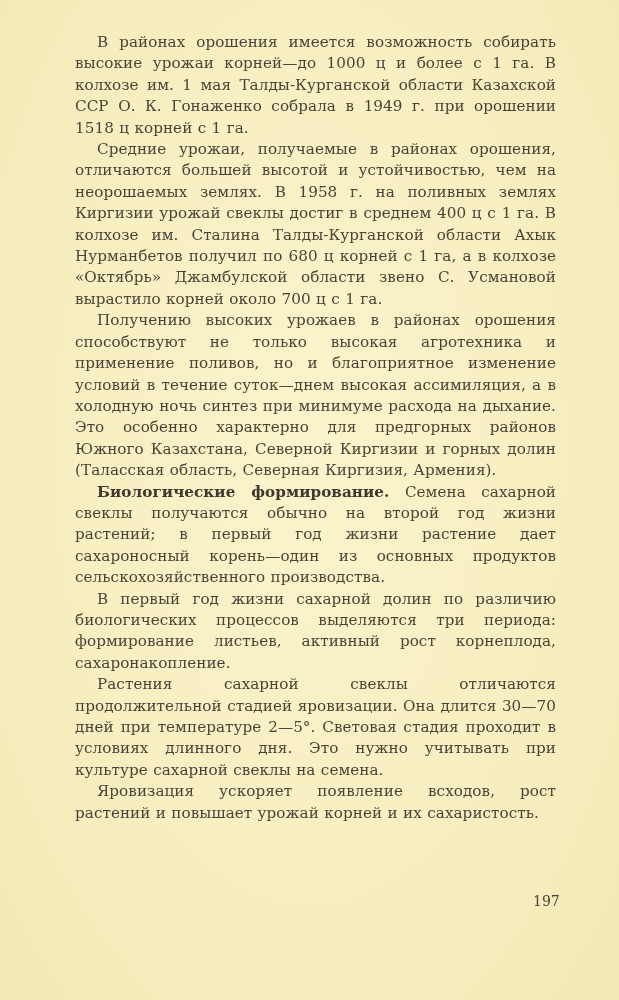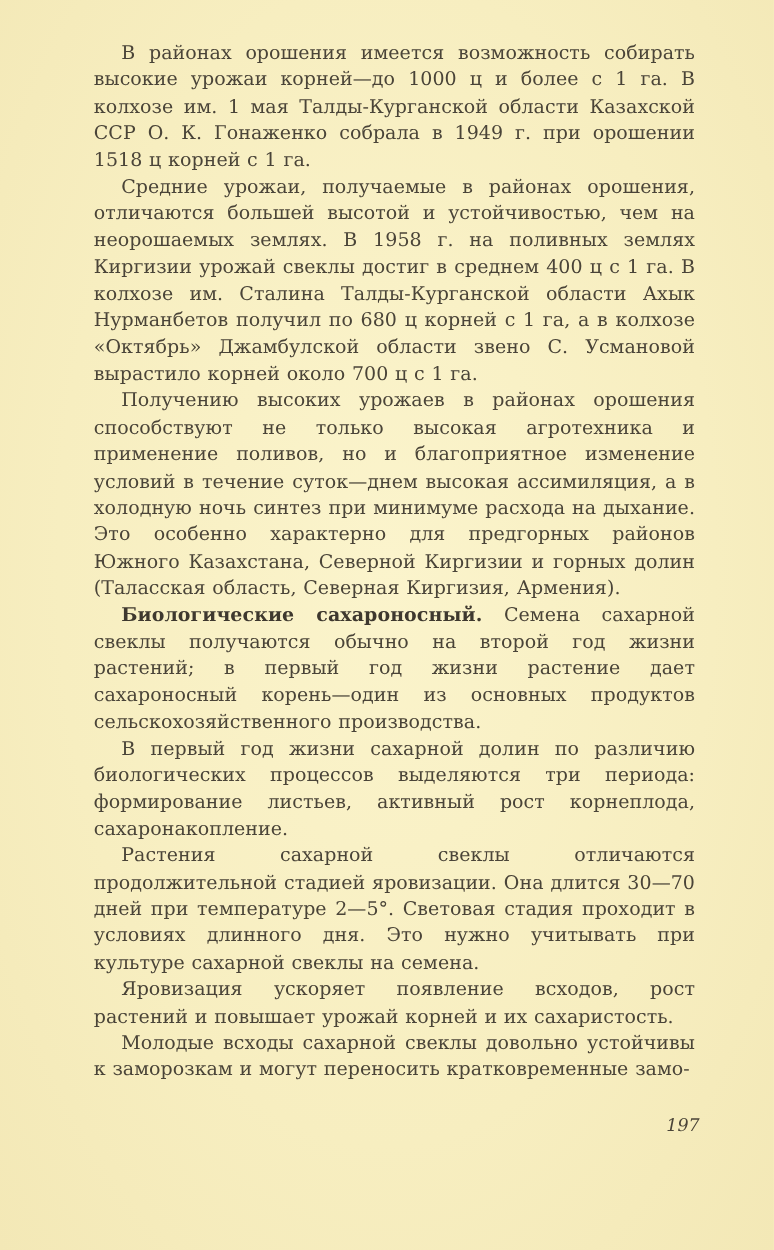--- a/index.html
+++ b/index.html
@@ -36,30 +36,28 @@
       font-weight: bold;
       color: #3e382e;
     }
     .page-number {
       position: absolute;
       left: 533px;
       top: 893px;
       font-size: 14px;
       color: #4a4438;
       font-family: "DejaVu Serif", "Liberation Serif", serif;
-      font-style: italic;
     }
   </style>
 </head>
 <body>
 
 <div class="page">
   <p class="para"><span>В районах орошения имеется возможность собирать высокие урожаи корней—до 1000 ц и более с 1 га. В колхозе им. 1 мая Талды-Курганской области Казахской ССР О. К. Гонаженко собрала в 1949 г. при орошении 1518 ц корней с 1 га.</span></p>
   <p class="para"><span>Средние урожаи, получаемые в районах орошения, отличаются большей высотой и устойчивостью, чем на неорошаемых землях. В 1958 г. на поливных землях Киргизии урожай свеклы достиг в среднем 400 ц с 1 га. В колхозе им. Сталина Талды-Курганской области Ахык Нурманбетов получил по 680 ц корней с 1 га, а в колхозе «Октябрь» Джамбулской области звено С. Усмановой вырастило корней около 700 ц с 1 га.</span></p>
   <p class="para"><span>Получению высоких урожаев в районах орошения способствуют не только высокая агротехника и применение поливов, но и благоприятное изменение условий в течение суток—днем высокая ассимиляция, а в холодную ночь синтез при минимуме расхода на дыхание. Это особенно характерно для предгорных районов Южного Казахстана, Северной Киргизии и горных долин (Таласская область, Северная Киргизия, Армения).</span></p>
-  <p class="para"><span class="bold">Биологические сахароносный.</span><span> Семена сахарной свеклы получаются обычно на второй год жизни растений; в первый год жизни растение дает сахароносный корень—один из основных продуктов сельскохозяйственного производства.</span></p>
+  <p class="para"><span class="bold">Биологические формирование.</span><span> Семена сахарной свеклы получаются обычно на второй год жизни растений; в первый год жизни растение дает сахароносный корень—один из основных продуктов сельскохозяйственного производства.</span></p>
   <p class="para"><span>В первый год жизни сахарной долин по различию биологических процессов выделяются три периода: формирование листьев, активный рост корнеплода, сахаронакопление.</span></p>
   <p class="para"><span>Растения сахарной свеклы отличаются продолжительной стадией яровизации. Она длится 30—70 дней при температуре 2—5°. Световая стадия проходит в условиях длинного дня. Это нужно учитывать при культуре сахарной свеклы на семена.</span></p>
   <p class="para"><span>Яровизация ускоряет появление всходов, рост растений и повышает урожай корней и их сахаристость.</span></p>
-  <p class="para"><span>Молодые всходы сахарной свеклы довольно устойчивы к заморозкам и могут переносить кратковременные замо-</span></p>
 </div>
 
 <div class="page-number">197</div>
 
 </body></html>

